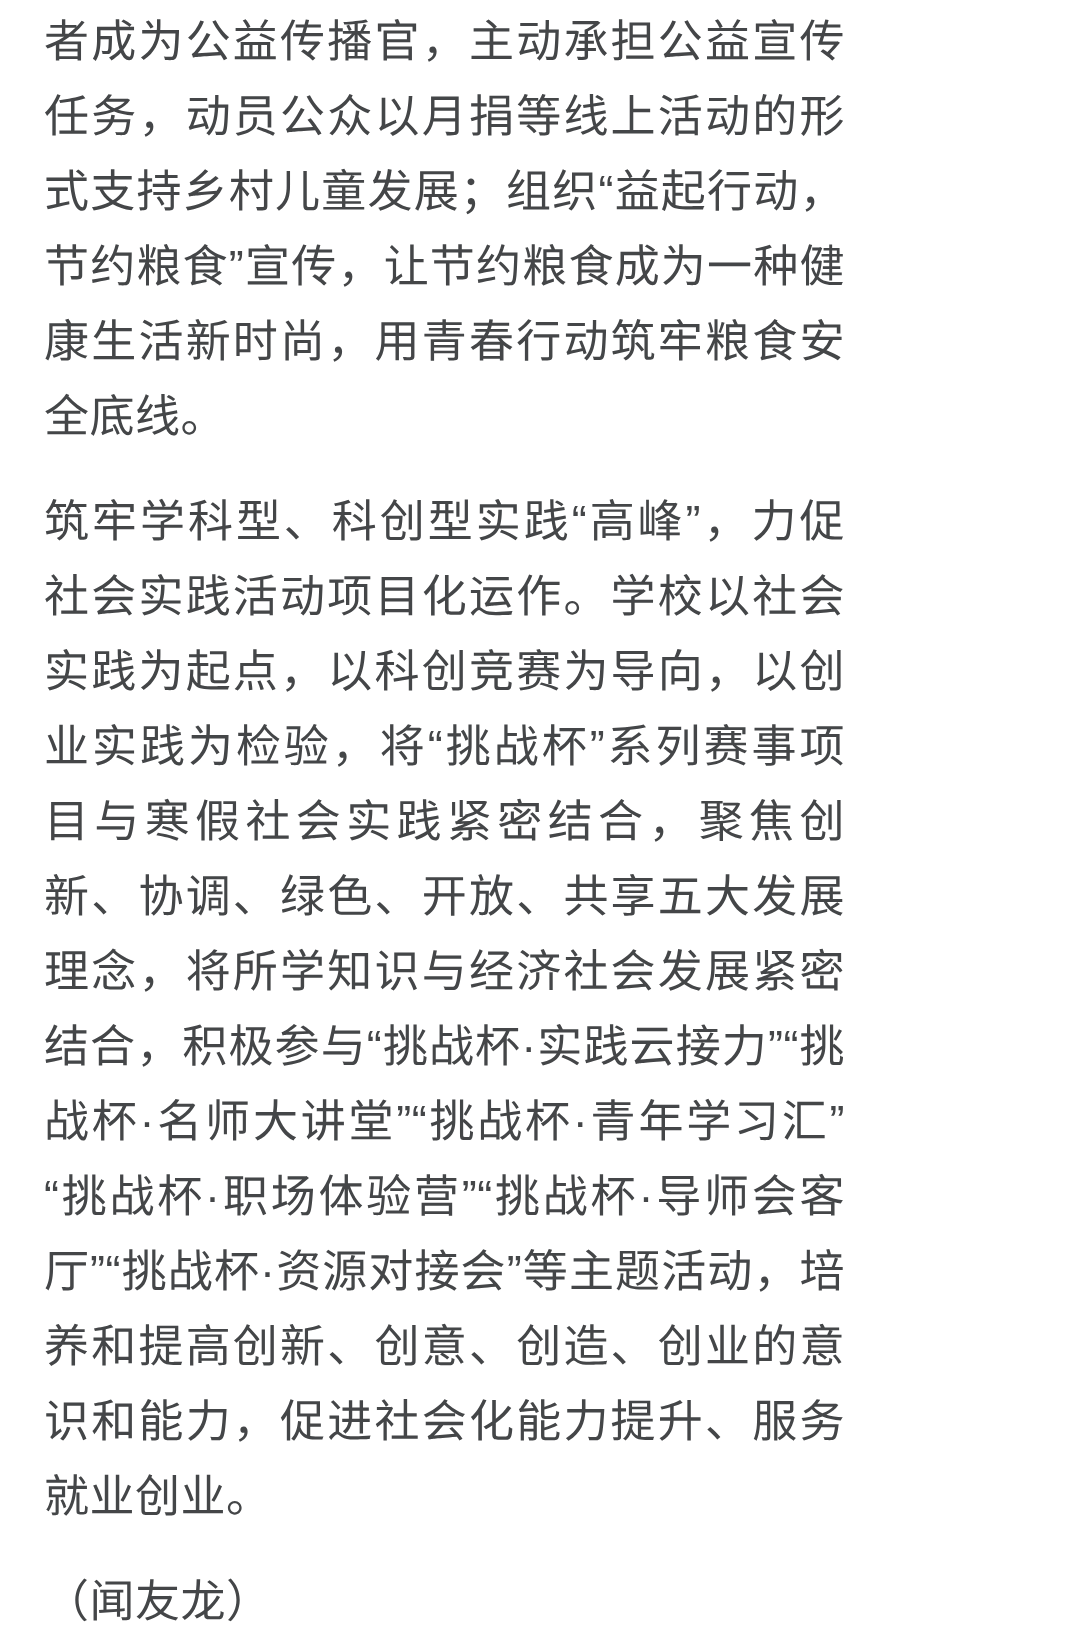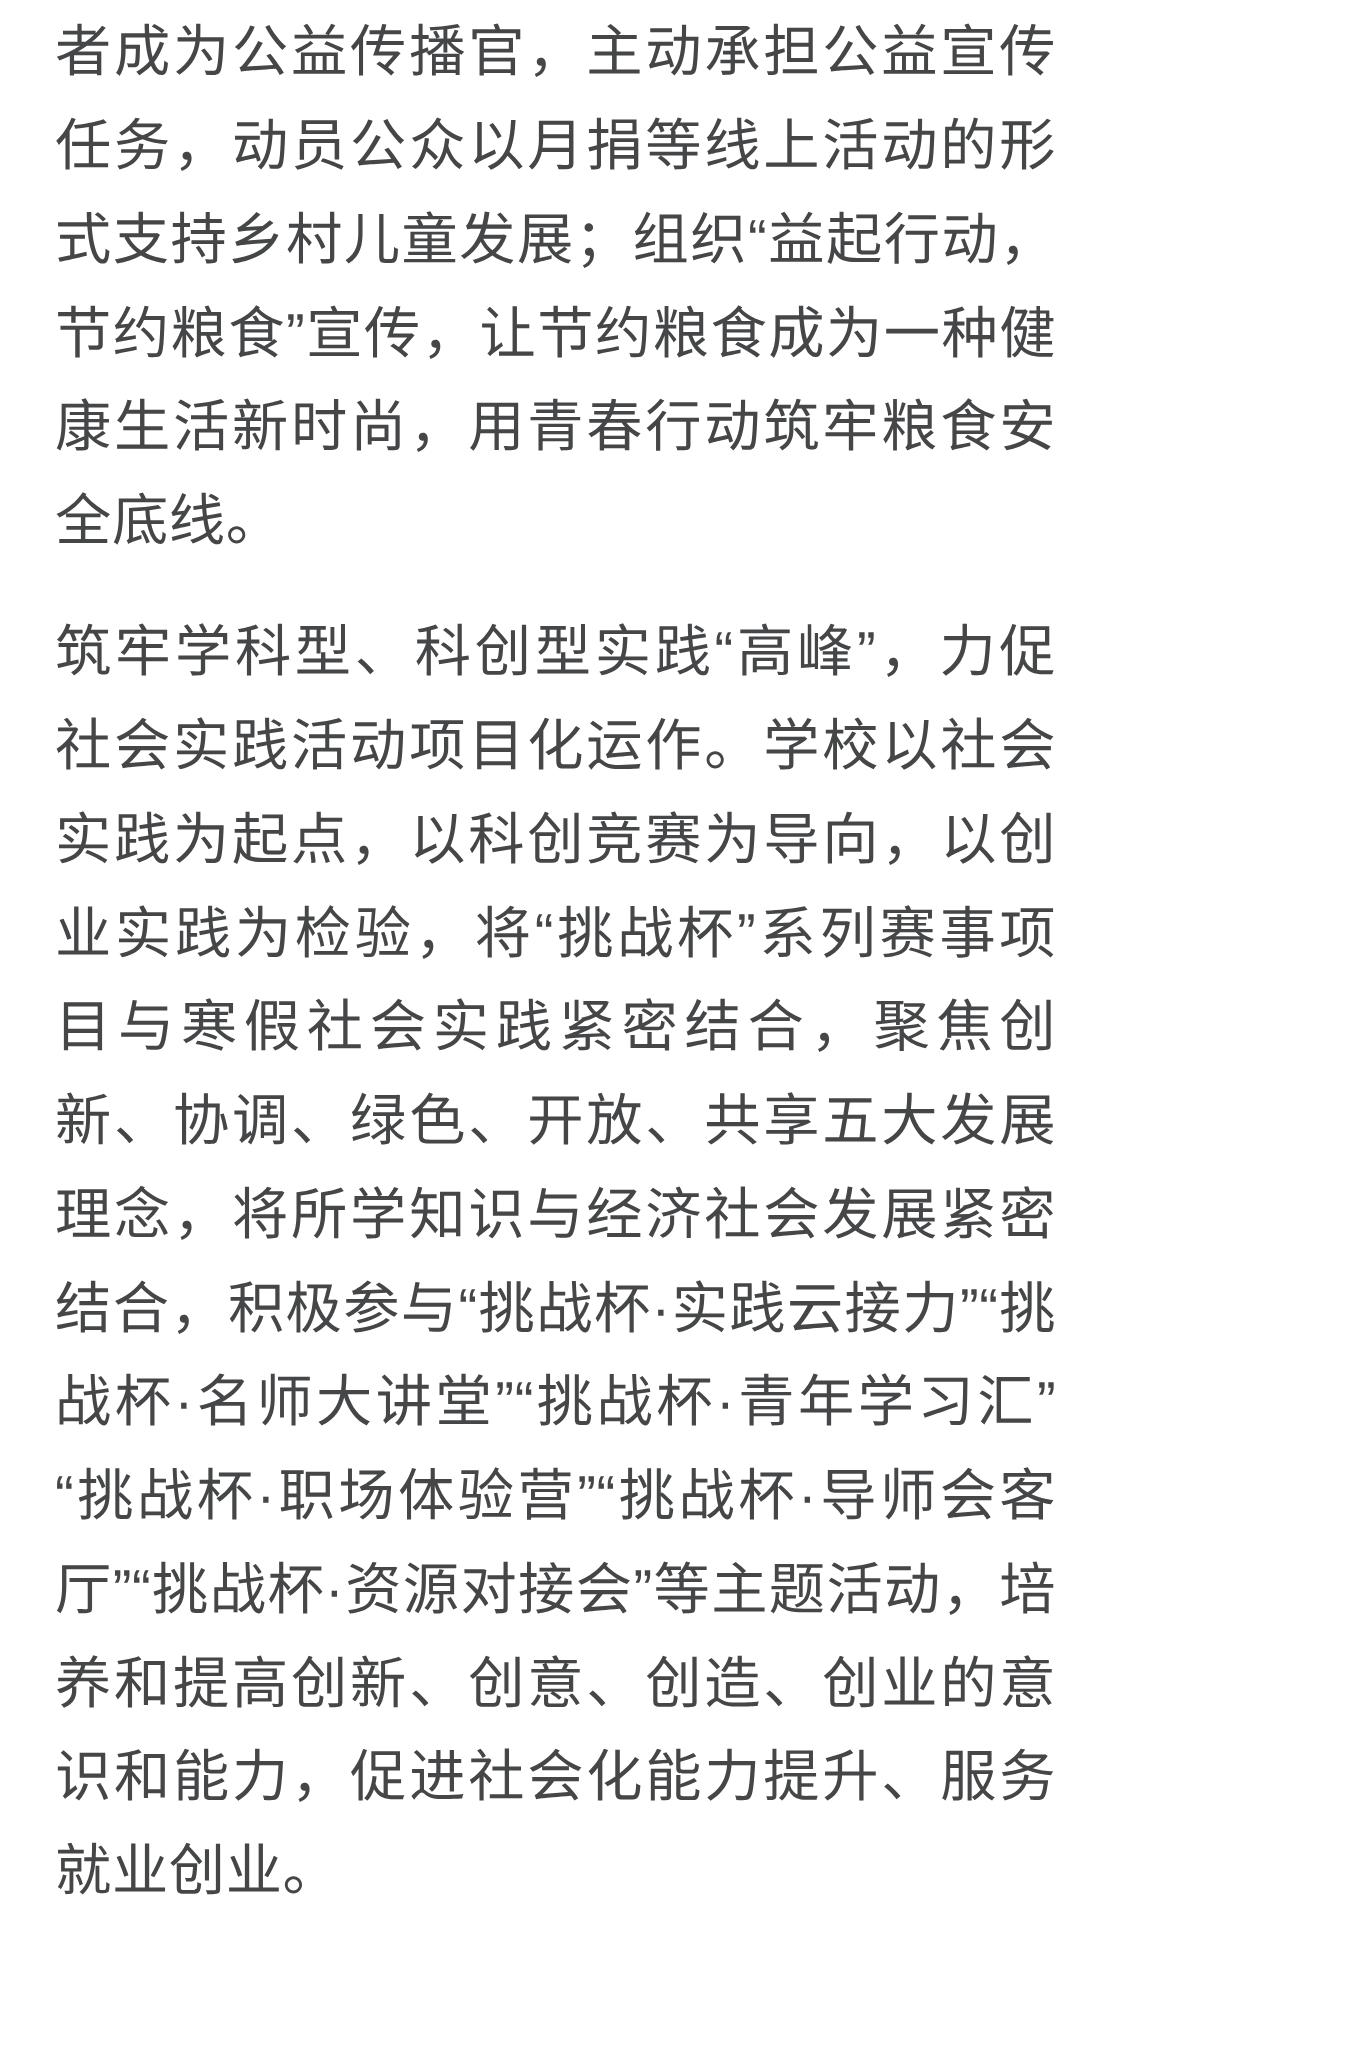--- a/index.html
+++ b/index.html
@@ -38,13 +38,14 @@
   .para-continued {
     margin-top: 0;
   }
 </style>
 </head>
 <body>
 
 <div class="article">
   <p class="para para-continued">者成为公益传播官，主动承担公益宣传任务，动员公众以月捐等线上活动的形式支持乡村儿童发展；组织“益起行动，节约粮食”宣传，让节约粮食成为一种健康生活新时尚，用青春行动筑牢粮食安全底线。</p>
   <p class="para">筑牢学科型、科创型实践“高峰”，力促社会实践活动项目化运作。学校以社会实践为起点，以科创竞赛为导向，以创业实践为检验，将“挑战杯”系列赛事项目与寒假社会实践紧密结合，聚焦创新、协调、绿色、开放、共享五大发展理念，将所学知识与经济社会发展紧密结合，积极参与“挑战杯·实践云接力”“挑战杯·名师大讲堂”“挑战杯·青年学习汇”“挑战杯·职场体验营”“挑战杯·导师会客厅”“挑战杯·资源对接会”等主题活动，培养和提高创新、创意、创造、创业的意识和能力，促进社会化能力提升、服务就业创业。</p>
+  <p class="para">（闻友龙）</p>
 </div>
 
 </body></html>

